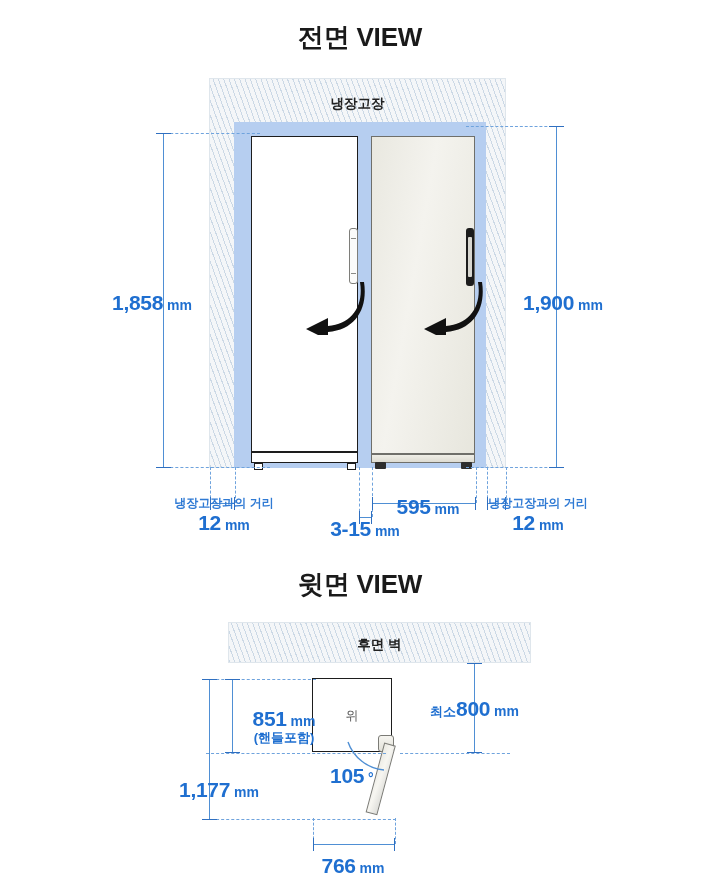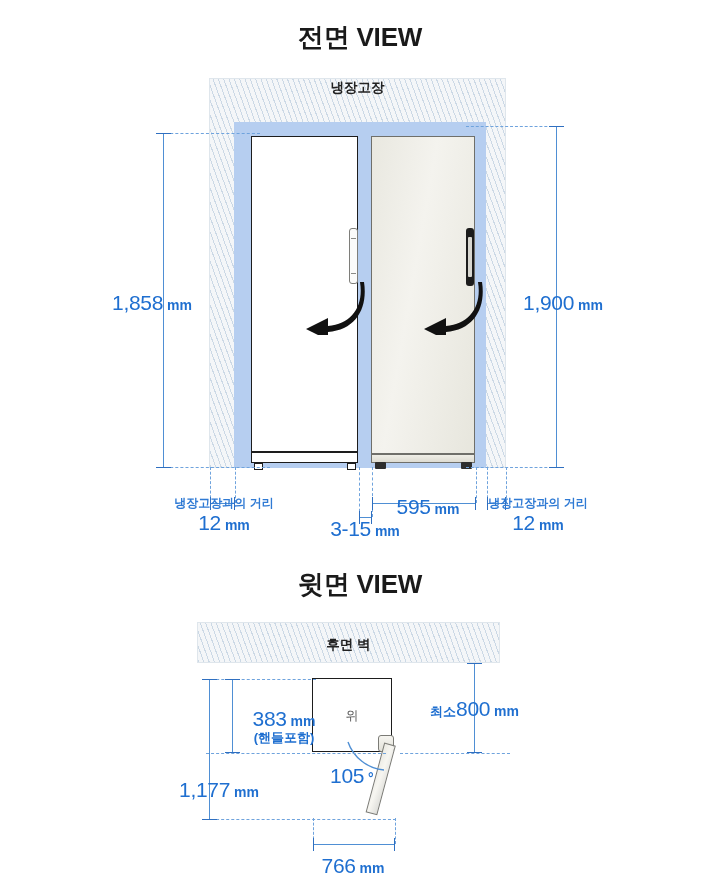--- a/index.html
+++ b/index.html
@@ -181,21 +181,21 @@
   }
 
   
   .dim {
     position: absolute;
     color: #1f6fd0;
     white-space: nowrap;
     line-height: 1.15;
     font-weight: bold;
   }
-  .dim .num { font-size: 21px; font-weight: normal; letter-spacing: -0.3px; }
+  .dim .num { font-size: 21px; font-weight: bold; letter-spacing: -0.3px; }
   .dim .unit { font-size: 14px; font-weight: bold; }
   .dim .pre { font-size: 13px; font-weight: bold; }
   .dim .sub { font-size: 13px; font-weight: bold; display: block; }
   .dim .cap {
     font-size: 12px;
     font-weight: bold;
     display: block;
     color: #2f7ad4;
   }
   .dim.center { text-align: center; }
@@ -204,21 +204,21 @@
   .swing { position: absolute; }
 </style>
 </head>
 <body>
 
 <div class="stage">
 
   <div class="section-title" id="front-title">전면 VIEW</div>
 
   <div class="hatch" style="left:209px; top:78px; width:297px; height:390px;">
-    <div class="hatch-label" style="top:0;">냉장고장</div>
+    <div class="hatch-label" style="top:16px;">냉장고장</div>
   </div>
 
   <div class="cabinet-inner" style="left:234px; top:122px; width:252px; height:346px;"></div>
 
   <div class="fridge-left" style="left:251px; top:136px; width:107px; height:316px;"></div>
   <div class="fridge-left-base" style="left:251px; top:452px; width:107px; height:11px;"></div>
   <div class="foot" style="left:254px; top:463px; width:9px; height:7px;"></div>
   <div class="foot" style="left:347px; top:463px; width:9px; height:7px;"></div>
   <div class="handle-light" style="left:349px; top:228px; width:9px; height:56px;"></div>
 
@@ -290,21 +290,21 @@
   <div class="dim-line-h" style="left:488px; top:503px; width:17px;"></div>
   <div class="tick-v" style="left:486.5px; top:497px; height:13px;"></div>
   <div class="tick-v" style="left:504.5px; top:497px; height:13px;"></div>
   <div class="dim center" style="left:457px; top:497px; width:162px;">
     <span class="cap">냉장고장과의 거리</span>
     <span class="num">12</span><span class="unit"> </span><span class="unit">mm</span>
   </div>
 
   <div class="section-title" id="top-title">윗면 VIEW</div>
 
-  <div class="hatch" style="left:197px; top:622px; width:303px; height:41px;">
+  <div class="hatch" style="left:228px; top:622px; width:303px; height:41px;">
     <div class="hatch-label" style="top:13px;">후면 벽</div>
   </div>
 
   <div class="top-box" style="left:312px; top:678px; width:80px; height:74px;">
     <div class="top-box-label">위</div>
   </div>
 
   <div class="top-hinge" style="left:378px; top:735px; width:16px; height:17px;"></div>
 
   <div class="top-door" style="left:383px; top:744px; width:12px; height:72px;
@@ -318,21 +318,21 @@
   <div class="ext-dash-h" style="left:206px; top:752.5px; width:180px;"></div>
   <div class="ext-dash-h" style="left:206px; top:818.5px; width:190px;"></div>
   <div class="ext-dash-h" style="left:400px; top:752.5px; width:110px;"></div>
   <div class="ext-dash-v" style="left:312.5px; top:818px; height:26px;"></div>
   <div class="ext-dash-v" style="left:394.5px; top:818px; height:26px;"></div>
 
   <div class="dim-line-v" style="left:232px; top:679px; height:73px;"></div>
   <div class="tick-h" style="left:225px; top:678.5px; width:15px;"></div>
   <div class="tick-h" style="left:225px; top:751.5px; width:15px;"></div>
   <div class="dim center" style="left:229px; top:707px; width:110px;">
-    <span><span class="num">383</span><span class="unit"> </span><span class="unit">mm</span></span>
+    <span><span class="num">851</span><span class="unit"> </span><span class="unit">mm</span></span>
     <span class="sub">(핸들포함)</span>
   </div>
 
   <div class="dim-line-v" style="left:474px; top:663px; height:90px;"></div>
   <div class="tick-h" style="left:467px; top:662.5px; width:15px;"></div>
   <div class="tick-h" style="left:467px; top:751.5px; width:15px;"></div>
   <div class="dim" style="left:430px; top:697px;">
     <span class="pre">최소</span><span class="num">800</span><span class="unit"> </span><span class="unit">mm</span>
   </div>
 

